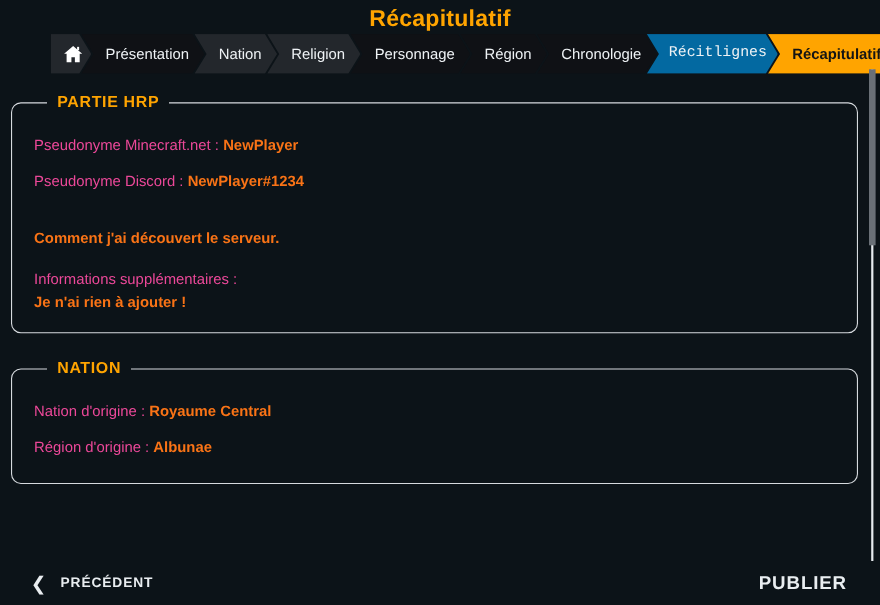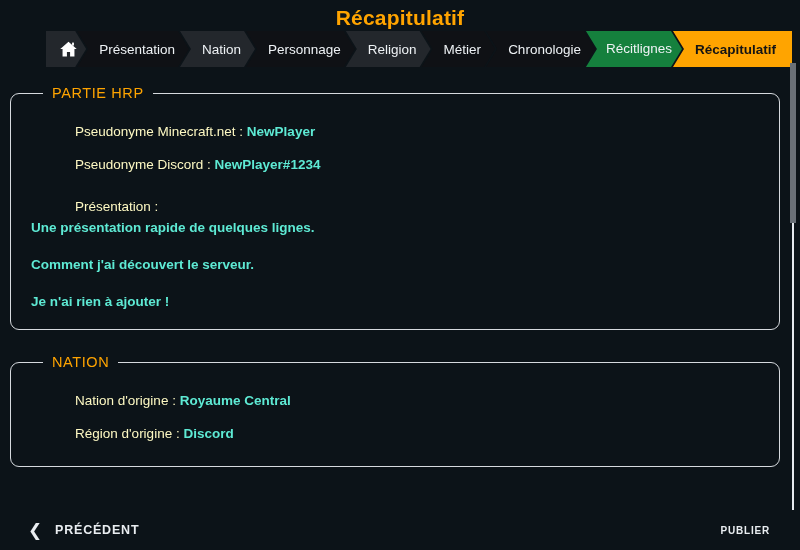--- a/index.html
+++ b/index.html
@@ -75,21 +75,22 @@
     -webkit-clip-path: polygon(0 0, 100% 0, 100% 100%, 0 100%, 11px 50%);
     clip-path: polygon(0 0, 100% 0, 100% 100%, 0 100%, 11px 50%);
     margin-right: 0;
     flex: 1 1 auto;
   }
 
   .crumb.two-line {
     line-height: 14px;
     text-align: center;
     padding: 0 10px 0 20px;
-    background: #15803d;
+    background: #0369a1;
+    font-family: Liberation Mono, monospace;
   }
   .crumb.two-line span { display: block; }
 
   .home-icon svg { display: block; width: 21px; height: 21px; fill: #ffffff; }
 
   
   .scroll-region {
     position: absolute;
     top: 75px;
     left: 0;
@@ -102,33 +103,33 @@
   fieldset.panel {
     border: 1.4px solid #d6dade;
     border-radius: 9px;
     padding: 14px 18px 16px 20px;
     margin: 10px 0 0 0;
   }
 
   fieldset.panel > legend {
     color: #ffa400;
     font-size: 14.5px;
-    font-weight: normal;
+    font-weight: bold;
     letter-spacing: .6px;
     padding: 0 9px;
     margin-left: 12px;
   }
 
   .row {
     font-size: 13.5px;
     line-height: 19px;
     padding: 7px 0 7px 0;
   }
-  .row .lbl { color: #fef9c3; margin-left: 44px; }
-  .row .val { color: #5eead4; font-weight: bold; }
+  .row .lbl { color: #ec4899; }
+  .row .val { color: #f97316; font-weight: bold; }
 
   .row.block { padding: 6px 0 2px; }
   .row.block .lbl { display: block; margin-bottom: 2px; }
   .row.block .val { display: block; font-weight: bold; }
 
   .gap { height: 10px; }
 
   
   .scrollbar-track {
     position: absolute;
@@ -175,21 +176,21 @@
     gap: 12px;
     color: #e9edf0;
     font-size: 12.5px;
     font-weight: bold;
     letter-spacing: .8px;
   }
   .btn-prev .chev { font-size: 17px; font-weight: normal; line-height: 1; }
 
   .btn-publish {
     color: #e9edf0;
-    font-size: 10px;
+    font-size: 17px;
     font-weight: bold;
     letter-spacing: .8px;
   }
 </style>
 </head>
 <body>
 
 <div class="page-title">Récapitulatif</div>
 
 <nav class="breadcrumb">
@@ -201,28 +202,28 @@
       </svg>
     </span>
   </div>
 
   <div class="crumb shade-a">
     <span>Présentation</span>
   </div>
   <div class="crumb shade-b">
     <span>Nation</span>
   </div>
-  <div class="crumb shade-a">
-    <span>Personnage</span>
-  </div>
   <div class="crumb shade-b">
     <span>Religion</span>
   </div>
   <div class="crumb shade-a">
-    <span>Métier</span>
+    <span>Personnage</span>
+  </div>
+  <div class="crumb shade-a">
+    <span>Région</span>
   </div>
   <div class="crumb shade-a">
     <span>Chronologie</span>
   </div>
   <div class="crumb two-line">
     <span>Récit</span>
     <span>lignes</span>
   </div>
   <div class="crumb active">
     <span>Récapitulatif</span>
@@ -239,49 +240,46 @@
       <span class="val">NewPlayer</span>
     </div>
 
     <div class="row">
       <span class="lbl">Pseudonyme Discord :</span>
       <span class="val">NewPlayer#1234</span>
     </div>
 
     <div class="gap"></div>
 
-    <div class="row block">
-      <span class="lbl">Présentation :</span>
-      <span class="val">Une présentation rapide de quelques lignes.</span>
-    </div>
 
     <div class="gap"></div>
 
     <div class="row block">
       <span class="val">Comment j'ai découvert le serveur.</span>
     </div>
 
     <div class="gap"></div>
 
     <div class="row block">
+      <span class="lbl">Informations supplémentaires :</span>
       <span class="val">Je n'ai rien à ajouter !</span>
     </div>
   </fieldset>
 
   <fieldset class="panel" style="margin-top:24px">
     <legend>NATION</legend>
 
     <div class="row">
       <span class="lbl">Nation d'origine :</span>
       <span class="val">Royaume Central</span>
     </div>
 
     <div class="row">
       <span class="lbl">Région d'origine :</span>
-      <span class="val">Discord</span>
+      <span class="val">Albunae</span>
     </div>
 
   </fieldset>
 
 </div>
 
 <div class="scrollbar-track">
   <div class="scrollbar-line"></div>
   <div class="scrollbar-thumb"></div>
 </div>

